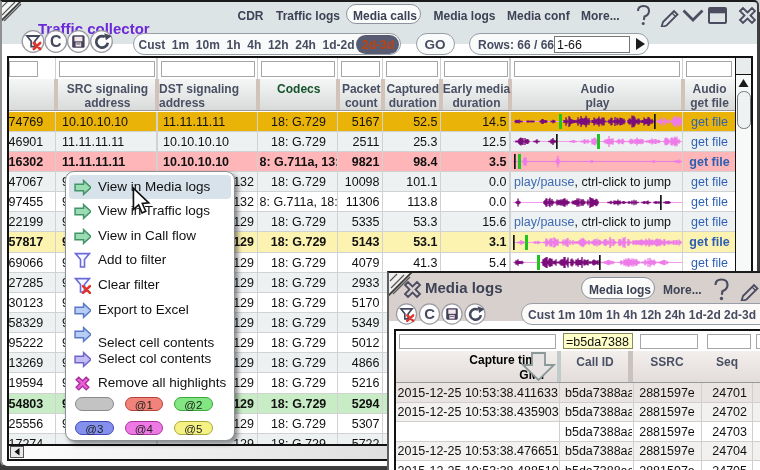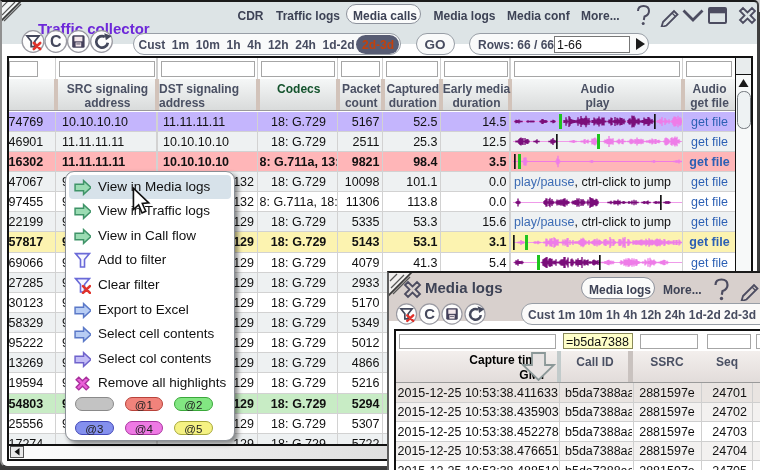--- a/index.html
+++ b/index.html
@@ -105,21 +105,21 @@
         <div class="abs" style="left:499.0px;top:21.0px;width:4px;height:31px;background:#d2c3ba"></div>
         <div class="abs" style="left:671.5px;top:21.0px;width:4px;height:31px;background:#d2c3ba"></div>
         <div class="abs b" style="left:48.5px;top:23.5px;width:100.0px;font-size:12px;line-height:14.5px;color:#4a5063;text-align:center">SRC signaling<br>address</div>
         <div class="abs b" style="left:150.0px;top:23.5px;width:99.0px;font-size:12px;line-height:14.5px;color:#4a5063;">DST signaling<br>address</div>
         <div class="abs b" style="left:250.5px;top:23.5px;width:78.5px;font-size:12px;line-height:14.5px;color:#14532d;text-align:center">Codecs</div>
         <div class="abs b" style="left:330.5px;top:23.5px;width:43.5px;font-size:12px;line-height:14.5px;color:#4a5063;text-align:center">Packet<br>count</div>
         <div class="abs b" style="left:375.5px;top:23.5px;width:56.5px;font-size:12px;line-height:14.5px;color:#4a5063;text-align:center">Captured<br>duration</div>
         <div class="abs b" style="left:433.5px;top:23.5px;width:68.0px;font-size:12px;line-height:14.5px;color:#4a5063;text-align:center">Early media<br>duration</div>
         <div class="abs b" style="left:503.0px;top:23.5px;width:171.0px;font-size:12px;line-height:14.5px;color:#4a5063;text-align:center">Audio<br>play</div>
         <div class="abs b" style="left:675.5px;top:23.5px;width:50.0px;font-size:12px;line-height:14.5px;color:#4a5063;text-align:center">Audio<br>get file</div>
-        <div class="abs" style="left:0;top:53.5px;width:744px;height:20.15px;background:#c4b5fd;border-bottom:1.4px solid #d2d2d2;font-size:12.5px;font-weight:normal;color:#101010">
+        <div class="abs" style="left:0;top:53.5px;width:744px;height:20.15px;background:#eab308;border-bottom:1.4px solid #d2d2d2;font-size:12.5px;font-weight:normal;color:#101010">
           <div class="abs" style="left:-0.5px;top:3px;white-space:nowrap">74769</div>
           <div class="abs" style="left:53.0px;top:3px;white-space:nowrap">10.10.10.10</div>
           <div class="abs" style="left:154.0px;top:3px;white-space:nowrap">11.11.11.11</div>
           <div class="abs" style="left:250.5px;top:3px;width:78px;text-align:center;white-space:nowrap;overflow:hidden">18: G.729</div>
           <div class="abs" style="left:330.5px;top:3px;width:40px;text-align:right">5167</div>
           <div class="abs" style="left:375.5px;top:3px;width:53px;text-align:right">52.5</div>
           <div class="abs" style="left:433.5px;top:3px;width:64px;text-align:right">14.5</div>
           <div class="abs" style="left:504.0px;top:0.5px">
             <svg width="169" height="19" style="display:block">
               <line x1="0" y1="9.5" x2="169" y2="9.5" stroke="#ef9be9" stroke-width="1.2"></line>
@@ -376,21 +376,21 @@
     <div class="abs" style="left:3px;top:125.5px;width:162px;height:24.6px;border-radius:4px">
       <svg class="abs" style="left:5px;top:4px" width="17" height="17" viewBox="0 0 16 16">
         <path d="M1 5 h8 V1.5 L16 8 L9 14.5 V11 H1 z" fill="#b8cdf4" stroke="#5b79c8" stroke-width="1.4"></path>
       </svg>
       <div class="abs" style="left:29px;top:4px;font-size:13.5px;color:#101010;white-space:nowrap">Export to Excel</div>
     </div>
     <div class="abs" style="left:3px;top:150.1px;width:162px;height:24.6px;border-radius:4px">
       <svg class="abs" style="left:5px;top:4px" width="17" height="17" viewBox="0 0 16 16">
         <path d="M1 5 h8 V1.5 L16 8 L9 14.5 V11 H1 z" fill="#b8cdf4" stroke="#5b79c8" stroke-width="1.4"></path>
       </svg>
-      <div class="abs" style="left:29px;top:4px;font-size:13.5px;color:#101010;white-space:nowrap">Select cell contents</div>
+      <div class="abs" style="left:29px;top:13px;font-size:13.5px;color:#101010;white-space:nowrap">Select cell contents</div>
     </div>
     <div class="abs" style="left:3px;top:174.7px;width:162px;height:24.6px;border-radius:4px">
       <svg class="abs" style="left:5px;top:4px" width="17" height="17" viewBox="0 0 16 16">
         <path d="M1 5 h8 V1.5 L16 8 L9 14.5 V11 H1 z" fill="#c3bdf6" stroke="#6f63cc" stroke-width="1.4"></path>
       </svg>
       <div class="abs" style="left:29px;top:4px;font-size:13.5px;color:#101010;white-space:nowrap">Select col contents</div>
     </div>
     <div class="abs" style="left:3px;top:199.29999999999998px;width:162px;height:24.6px;border-radius:4px">
       <svg class="abs" style="left:5px;top:4px" width="17" height="17" viewBox="0 0 16 16">
         <path d="M2 4.5 L4.5 2 L8 5.5 L11.5 2 L14 4.5 L10.5 8 L14 11.5 L11.5 14 L8 10.5 L4.5 14 L2 11.5 L5.5 8 z" fill="#ea5fd8" stroke="#a8309c" stroke-width="1.3"></path>
@@ -484,21 +484,20 @@
       <div class="abs" style="left:238.0px;top:2.5px;width:66px;text-align:center">2881597e</div>
       <div class="abs" style="left:306.0px;top:2.5px;width:45px;text-align:right">24701</div>
       </div>
       <div class="abs" style="left:0;top:71.6px;width:366px;height:19.6px;background:#f3f1f0;border-bottom:1.3px solid #cfcfcf;font-size:12.5px;color:#101010">
       <div class="abs" style="left:1.5px;top:2.5px;white-space:nowrap">2015-12-25 10:53:38.435903</div>
       <div class="abs" style="left:169.0px;top:2.5px;width:67px;white-space:nowrap;overflow:hidden">b5da7388aaa</div>
       <div class="abs" style="left:238.0px;top:2.5px;width:66px;text-align:center">2881597e</div>
       <div class="abs" style="left:306.0px;top:2.5px;width:45px;text-align:right">24702</div>
       </div>
       <div class="abs" style="left:0;top:91.2px;width:366px;height:19.6px;background:#ffffff;border-bottom:1.3px solid #cfcfcf;font-size:12.5px;color:#101010">
-      <div class="abs" style="left:1.5px;top:2.5px;white-space:nowrap">2015-12-25 10:53:38.452278</div>
       <div class="abs" style="left:169.0px;top:2.5px;width:67px;white-space:nowrap;overflow:hidden">b5da7388aaa</div>
       <div class="abs" style="left:238.0px;top:2.5px;width:66px;text-align:center">2881597e</div>
       <div class="abs" style="left:306.0px;top:2.5px;width:45px;text-align:right">24703</div>
       </div>
       <div class="abs" style="left:0;top:110.8px;width:366px;height:19.6px;background:#f3f1f0;border-bottom:1.3px solid #cfcfcf;font-size:12.5px;color:#101010">
       <div class="abs" style="left:1.5px;top:2.5px;white-space:nowrap">2015-12-25 10:53:38.476651</div>
       <div class="abs" style="left:169.0px;top:2.5px;width:67px;white-space:nowrap;overflow:hidden">b5da7388aaa</div>
       <div class="abs" style="left:238.0px;top:2.5px;width:66px;text-align:center">2881597e</div>
       <div class="abs" style="left:306.0px;top:2.5px;width:45px;text-align:right">24704</div>
       </div>

